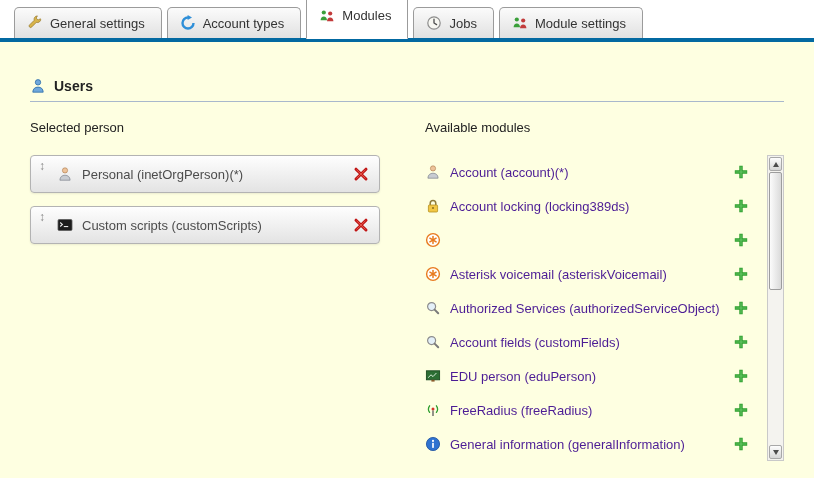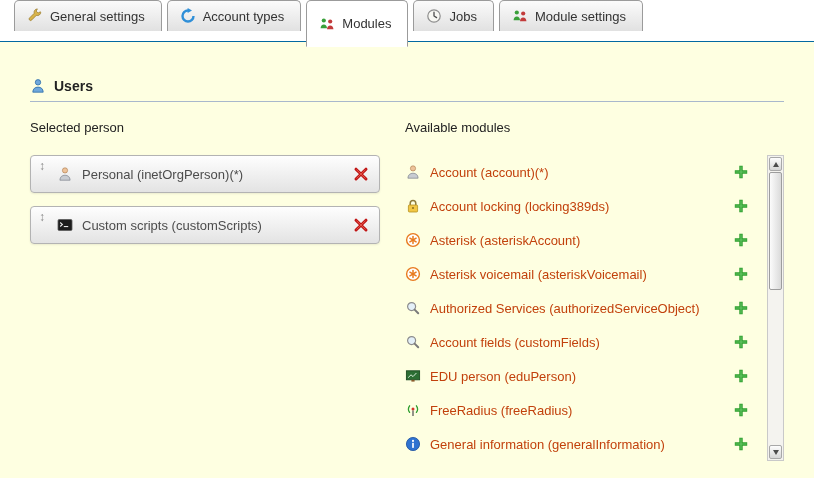--- a/index.html
+++ b/index.html
@@ -3,25 +3,25 @@
 <meta charset="utf-8">
 <style>
   * { box-sizing: border-box; }
   html, body { margin:0; padding:0; }
   body {
     width:814px; height:478px; overflow:hidden;
     font-family:"Liberation Sans","DejaVu Sans",sans-serif;
     background:#ffffff;
   }
   .tabbar {
-    display:flex; align-items:flex-start;
+    display:flex; align-items:flex-end;
     height:42px;
     padding:0 14px;
     background:#ffffff;
-    border-bottom:1px solid #0369a1;
+    border-bottom:4px solid #0369a1;
   }
   .tab {
     display:flex; align-items:center; gap:7px;
     height:31px;
     padding:0 16px 0 12px;
     margin-right:5px;
     border:1px solid #9b9b9b; border-bottom:none;
     border-radius:5px 5px 0 0;
     background:linear-gradient(#fbfbfb,#e1e1e1);
     font-size:13px; color:#333;
@@ -39,38 +39,38 @@
     height:436px;
     background:var(--page-bg,#feffe1);
     padding:0 30px;
   }
   .section-head { display:flex; align-items:center; gap:8px; padding-top:36px; }
   .sicon { width:16px; height:16px; }
   .section-title { font-size:14px; font-weight:bold; color:#222;text-align:right; }
   .section-rule { border:none; border-top:1px solid var(--rule-blue,#a9b8cc); margin:7px 0 0 0; }
   .columns { display:flex; margin-top:18px; }
   .col-left { width:375px; flex:0 0 375px; }
-  .col-right { flex:1; min-width:0; }
+  .col-right { flex:1; min-width:0;margin-left:20px; }
   .col-heading { font-size:13px; color:#222; margin-bottom:20px; }
   .sel-row {
     display:flex; align-items:center;
     width:350px; height:38px;
     padding:0 10px 0 8px;
     margin-bottom:13px;
     border:1px solid #b3b3b3; border-radius:4px;
     background:linear-gradient(#fefefe,#e3e3e3);
     box-shadow:0 1px 2px rgba(0,0,0,.08);
   }
   .handle { color:#8a8a8a; font-size:12px; margin-right:12px; cursor:grab; align-self:flex-start; padding-top:3px; }
   .sel-row .mlabel { flex:1; margin-left:9px; font-size:13px; color:#4c4c4c; }
   .del { width:16px; height:16px; cursor:pointer; flex:0 0 16px; }
   .avail-wrap { display:flex; align-items:stretch; }
   .avail-list { flex:1; min-width:0; }
   .avail-row { display:flex; align-items:center; height:34px; padding-right:12px; }
-  .avail-row .mlabel { margin-left:9px; font-size:13px; color:#c2410c; white-space:nowrap; }
+  .avail-row .mlabel { margin-left:9px; font-size:13px; color:#4c1d95; white-space:nowrap; }
   .add { margin-left:auto; width:16px; height:16px; cursor:pointer; flex:0 0 16px; }
   .scrollbar {
     width:17px; margin-left:6px;
     background:#f4f3ef;
     border:1px solid #c9c9c9;
     display:flex; flex-direction:column; align-items:center;
     padding:1px;
   }
   .sb-btn {
     width:13px; height:14px; flex:0 0 14px;
@@ -239,21 +239,20 @@
     <span class="micon">
                 <svg viewBox="0 0 16 16">
                   <circle cx="8" cy="8" r="6.4" fill="#fff" stroke="#e87a1e" stroke-width="1.4"></circle>
                   <g stroke="#e87a1e" stroke-width="1.5" stroke-linecap="round">
                     <path d="M8 4.4v7.2"></path>
                     <path d="M4.9 6.2l6.2 3.6"></path>
                     <path d="M11.1 6.2l-6.2 3.6"></path>
                   </g>
                 </svg>
               </span>
-    <span class="mlabel">Asterisk (asteriskAccount)</span>
     <span class="add">
                 <svg viewBox="0 0 16 16">
                   <path d="M8 1.8v12.4M1.8 8h12.4" stroke="#2d9e2d" stroke-width="3.4"></path>
                   <path d="M8 2.4v11.2M2.4 8h11.2" stroke="#63c463" stroke-width="1.2"></path>
                 </svg>
               </span>
   </div>
 
   <div class="avail-row">
     <span class="micon">

